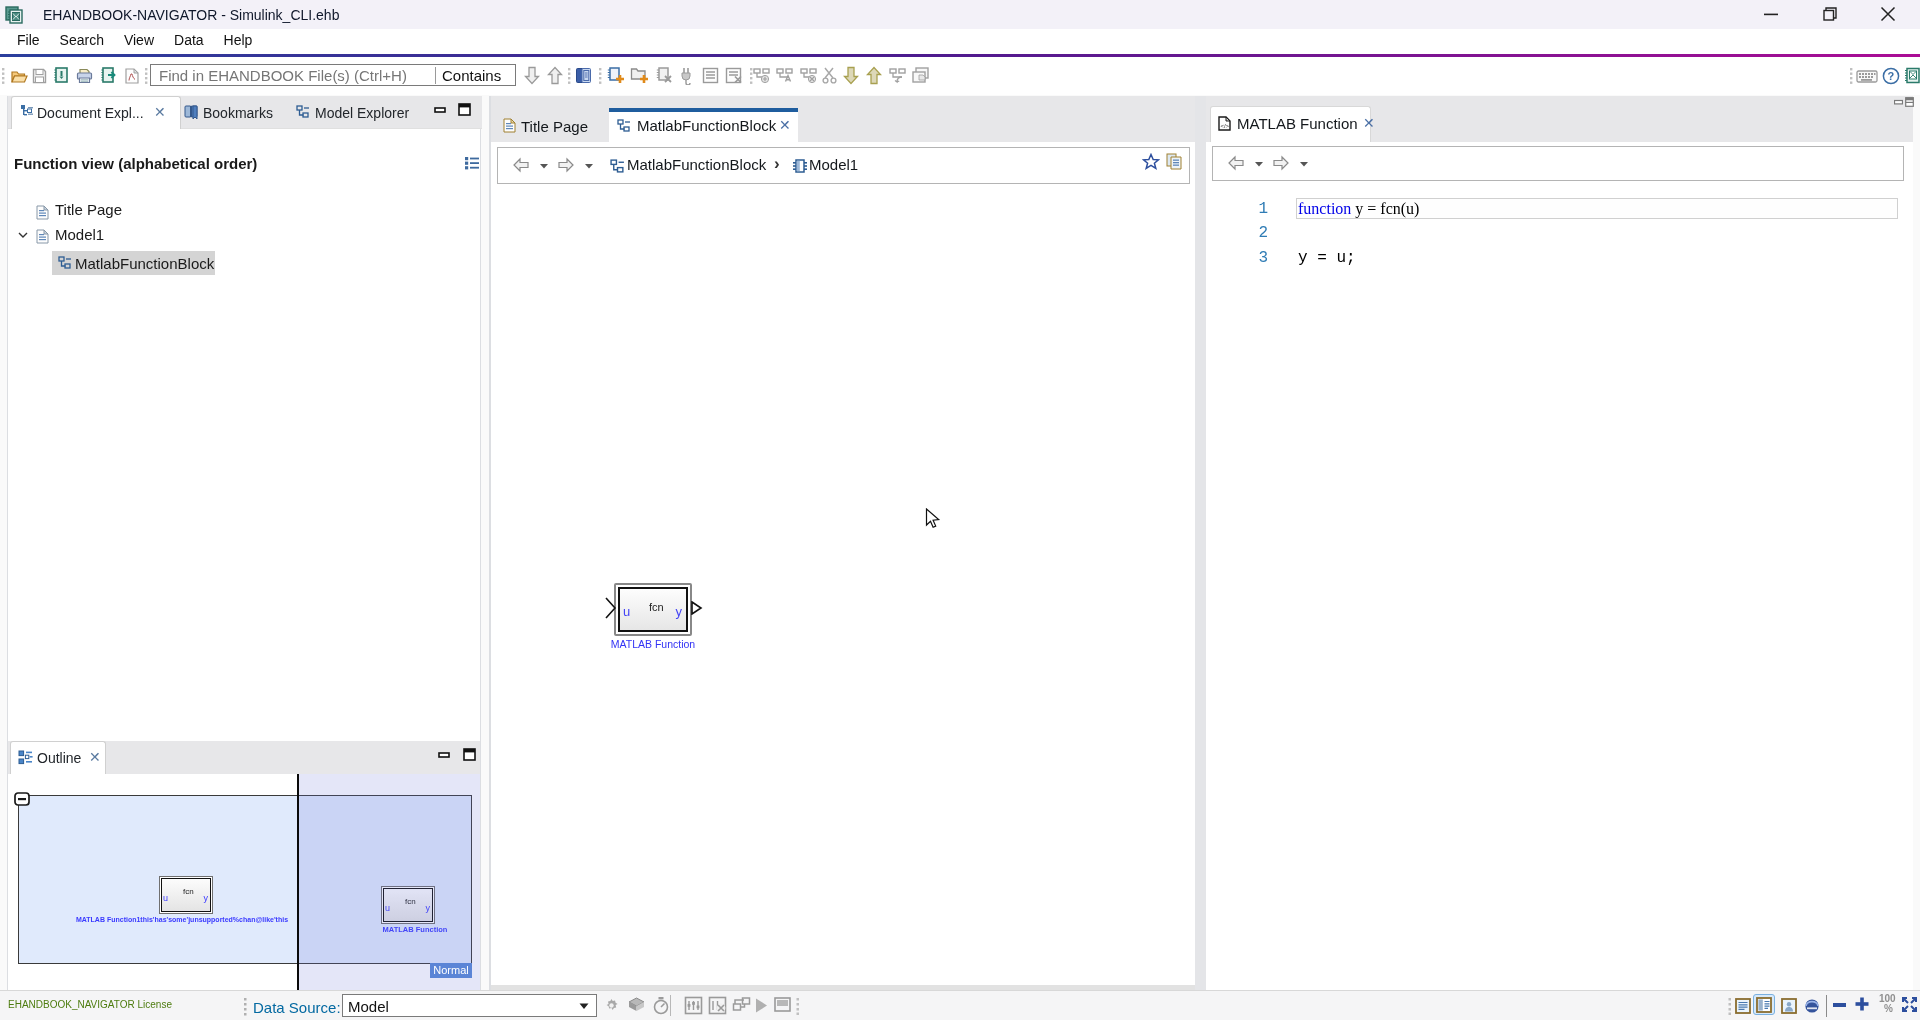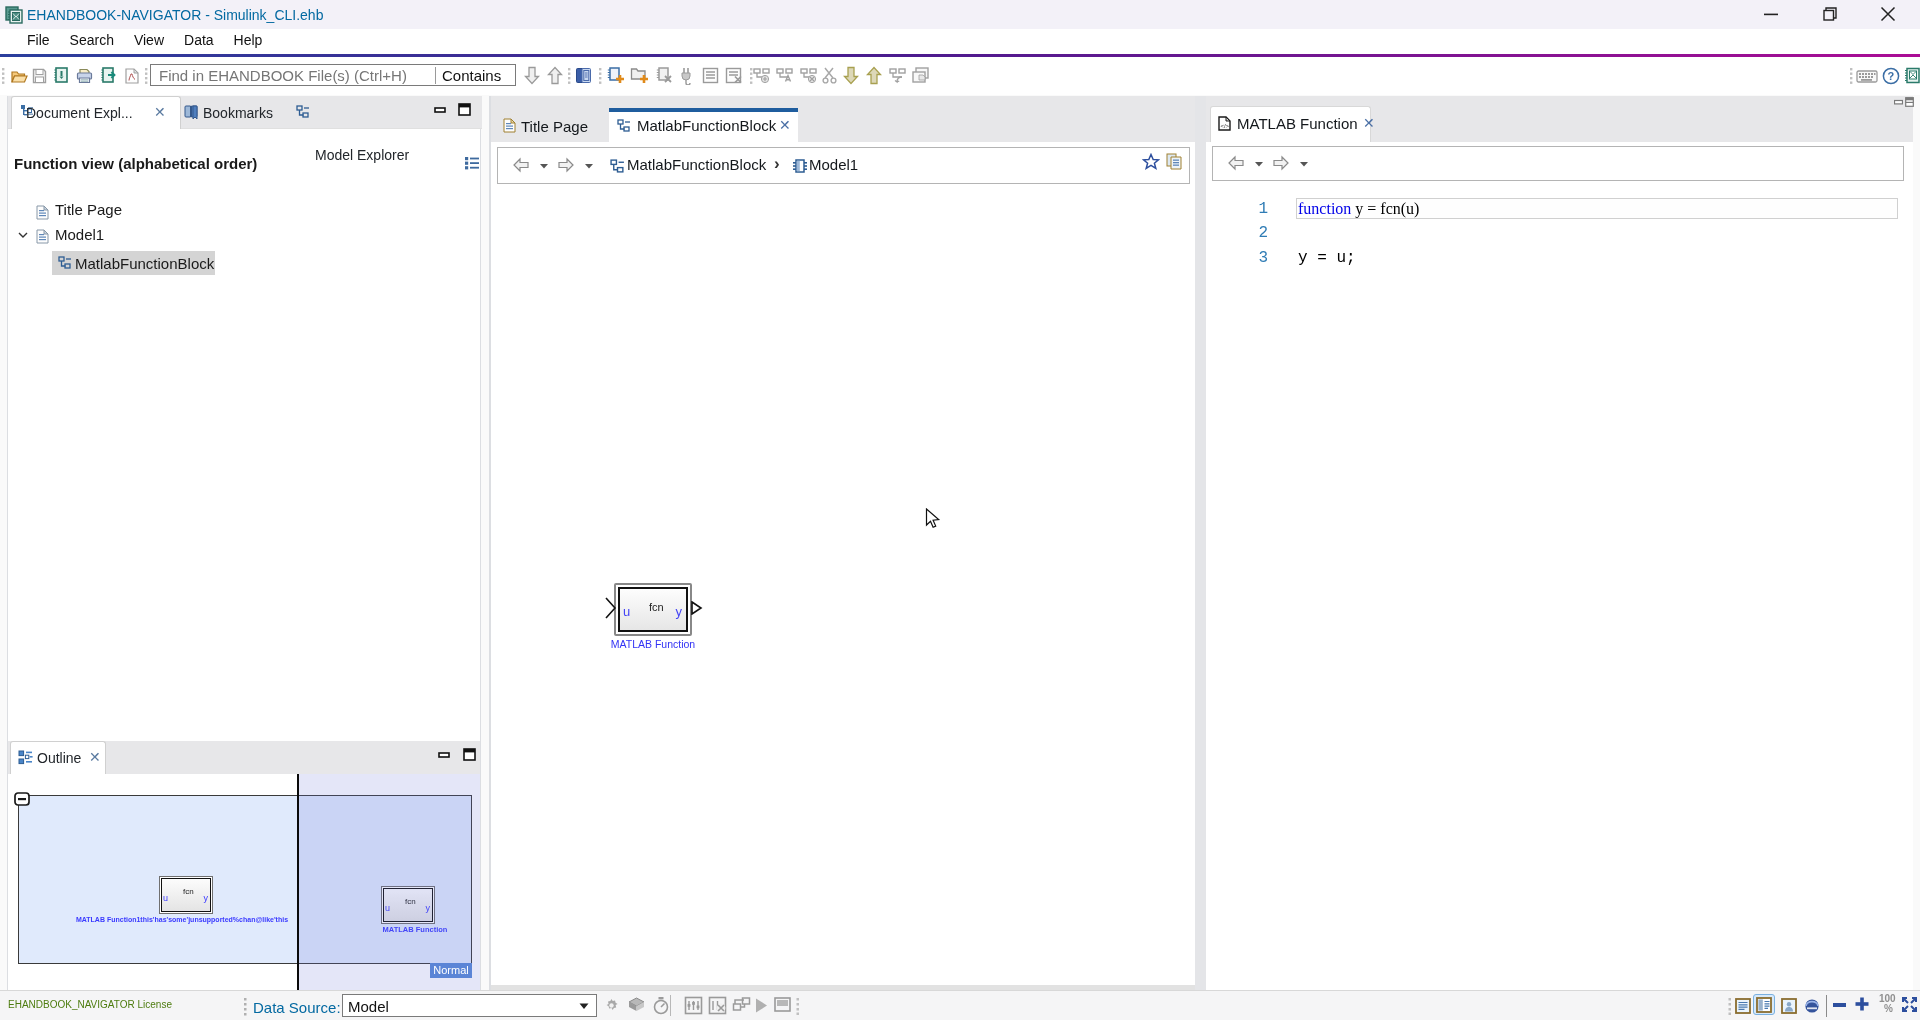--- a/index.html
+++ b/index.html
@@ -2,25 +2,25 @@
 <html><head>
 <meta charset="utf-8">
 <style>
 * { margin:0; padding:0; box-sizing:border-box; }
 html,body { width:1920px; height:1020px; overflow:hidden; font-family:"Liberation Sans", sans-serif; }
 .abs { position:absolute; }
 #app { position:relative; width:1920px; height:1020px; background:#fafafa; }
 
 
 #titlebar { left:0; top:0; width:1920px; height:29px; background:#f3f1f8; }
-#title-text { left:27px; top:7px; font-size:14px; color:#0369a1; }
+#title-text { left:43px; top:7px; font-size:14px; color:#0f172a; }
 
 #menubar { left:0; top:29px; width:1920px; height:25px; background:#ffffff; }
 .menu-item { display:inline-block; padding:3px 10px 0 10px; font-size:14px; color:#111; }
-#menubar { padding-left:17px; }
+#menubar { padding-left:7px; }
 
 #grad { left:0; top:54px; width:1920px; height:4px; background:linear-gradient(to right,#2b3f9d 0%,#4b1b8e 47%,#ab0c95 100%); }
 
 #toolbar { left:0; top:57px; width:1920px; height:38px; background:#ffffff; }
 .searchbox { left:150px; top:64px; width:366px; height:22px; background:#fff; border:1px solid #7a7a7a; }
 .searchbox .ph { position:absolute; left:8px; top:2px; font-size:15px; color:#767676; }
 .searchbox .sep { position:absolute; left:284px; top:2px; width:1px; height:17px; background:#9a9a9a; }
 .searchbox .contains { position:absolute; left:291px; top:2px; font-size:15px; color:#111; }
 
 .panel { background:#ffffff; }
@@ -266,35 +266,35 @@
     <div class="abs tab-active" style="left:3px; top:0; width:170px; height:33px; border:1px solid #d0d0d0; border-bottom:none; border-radius:3px 3px 0 0;"></div>
     <svg class="abs" style="left:12px; top:8px;" width="13" height="13" viewBox="0 0 13 13">
       <rect x="1" y="1" width="4" height="4" fill="#3b6ea5"></rect>
         <rect x="3" y="3" width="1.4" height="8" fill="#3b6ea5"></rect>
       <rect x="4" y="6" width="3" height="1.4" fill="#3b6ea5"></rect>
         <rect x="4" y="10" width="3" height="1.4" fill="#3b6ea5"></rect>
       <rect x="7.5" y="5" width="4" height="3.5" fill="#fff" stroke="#3b6ea5"></rect>
         <rect x="8" y="9.5" width="5" height="1.4" fill="#7a98b8"></rect>
         <rect x="8" y="3" width="5" height="1.4" fill="#7a98b8"></rect>
     </svg>
-    <div class="abs tabtext" style="left:18px; top:9px;">Document Expl...</div>
+    <div class="abs tabtext" style="left:29px; top:9px;">Document Expl...</div>
     <div class="abs" style="left:146px; top:8px; font-size:14px; color:#5a7aa0;">✕</div>
     <svg class="abs" style="left:176px; top:8px;" width="15" height="15" viewBox="0 0 15 15">
       <path d="M2 2 h4.5 v11 h-4.5 a1 1 0 0 1 -1-1 v-9 a1 1 0 0 1 1-1 z" fill="#9db8d8" stroke="#35598c"></path>
       <path d="M7.5 2 h4.5 a1 1 0 0 1 1 1 v9 a1 1 0 0 1 -1 1 h-4.5 z" fill="#4f7fbf" stroke="#35598c"></path>
       <path d="M9 2 v13 l2-2 2 2 V2 z" fill="#4f7fbf" stroke="#35598c"></path>
     </svg>
     <div class="abs tabtext" style="left:195px; top:9px;">Bookmarks</div>
     <svg class="abs" style="left:288px; top:9px;" width="14" height="13" viewBox="0 0 14 13">
       <rect x="1" y="1" width="5" height="4" fill="none" stroke="#2d5c92" stroke-width="1.3"></rect>
       <rect x="7" y="8" width="5" height="4" fill="none" stroke="#2d5c92" stroke-width="1.3"></rect>
       <path d="M3.5 5 v5 h4" stroke="#2d5c92" stroke-width="1.3" fill="none"></path>
       <path d="M8 3 h5" stroke="#2d5c92" stroke-width="1.3"></path>
     </svg>
-    <div class="abs tabtext" style="left:307px; top:9px;margin-top:42px;">Model Explorer</div>
+    <div class="abs tabtext" style="left:307px; top:9px;">Model Explorer</div>
 
     <svg class="abs" style="left:426px; top:10px;" width="12" height="10" viewBox="0 0 12 10">
         <rect x="1" y="2" width="10" height="4" fill="#fff" stroke="#111" stroke-width="1.6"></rect>
       </svg>
     <svg class="abs" style="left:450px; top:7px;" width="13" height="13" viewBox="0 0 13 13">
         <rect x="1" y="1" width="11" height="11" fill="#fff" stroke="#111" stroke-width="1.6"></rect>
         <rect x="1" y="1" width="11" height="3.4" fill="#111"></rect>
       </svg>
 
     <div class="abs" style="left:6px; top:59px; font-size:15px; font-weight:bold; color:#1a1a1a;">Function view (alphabetical order)</div>

